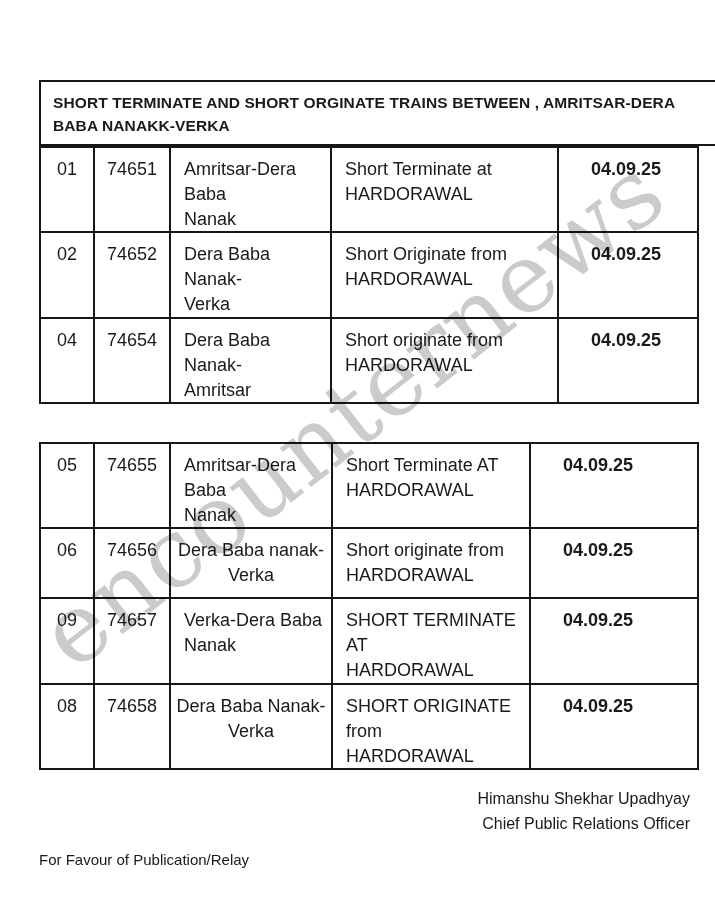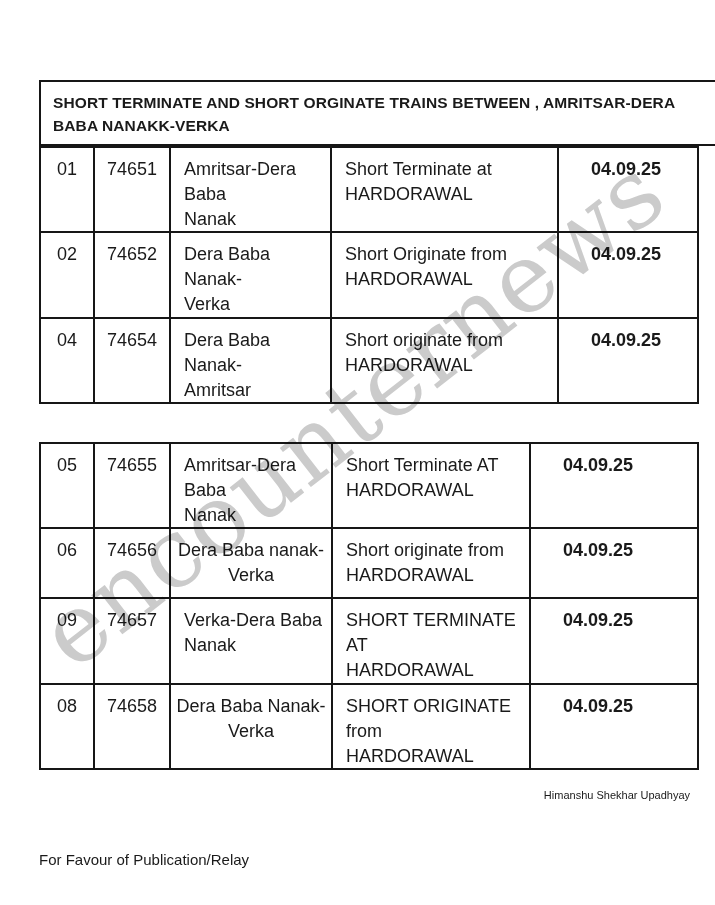--- a/index.html
+++ b/index.html
@@ -30,21 +30,21 @@
   .t2 tr { height:70px;margin-left:37px; }
   .t td {
     border:2px solid #161616; vertical-align:top;
     font-size:18px; line-height:1.38;
     padding:9px 5px 0 13px; white-space:pre-wrap; overflow:hidden;
   }
   .t td.al-center { text-align:center; padding-left:3px; padding-right:3px; }
   .t td.c-date { padding-left:32px;font-weight:bold; }
   .signature {
     position:absolute; right:25px; top:787px; text-align:right;
-    font-size:11px; line-height:1.55;
+    font-size:16px; line-height:1.55;
   }
   .footer-note {
     position:absolute; left:39px; top:851px; font-size:15px;
   }
 </style>
 </head>
 <body>
 
 <div class="page">
 
@@ -134,17 +134,18 @@
 Verka</td>
           <td>SHORT ORIGINATE  from
 HARDORAWAL</td>
           <td class="c-date">04.09.25</td>
         </tr>
       </tbody>
   </table>
 
   <div class="signature">
     <div>Himanshu Shekhar Upadhyay</div>
+    <div>Chief Public Relations Officer</div>
   </div>
 
   <div class="footer-note">For Favour of Publication/Relay</div>
 
 </div>
 
 </body></html>

